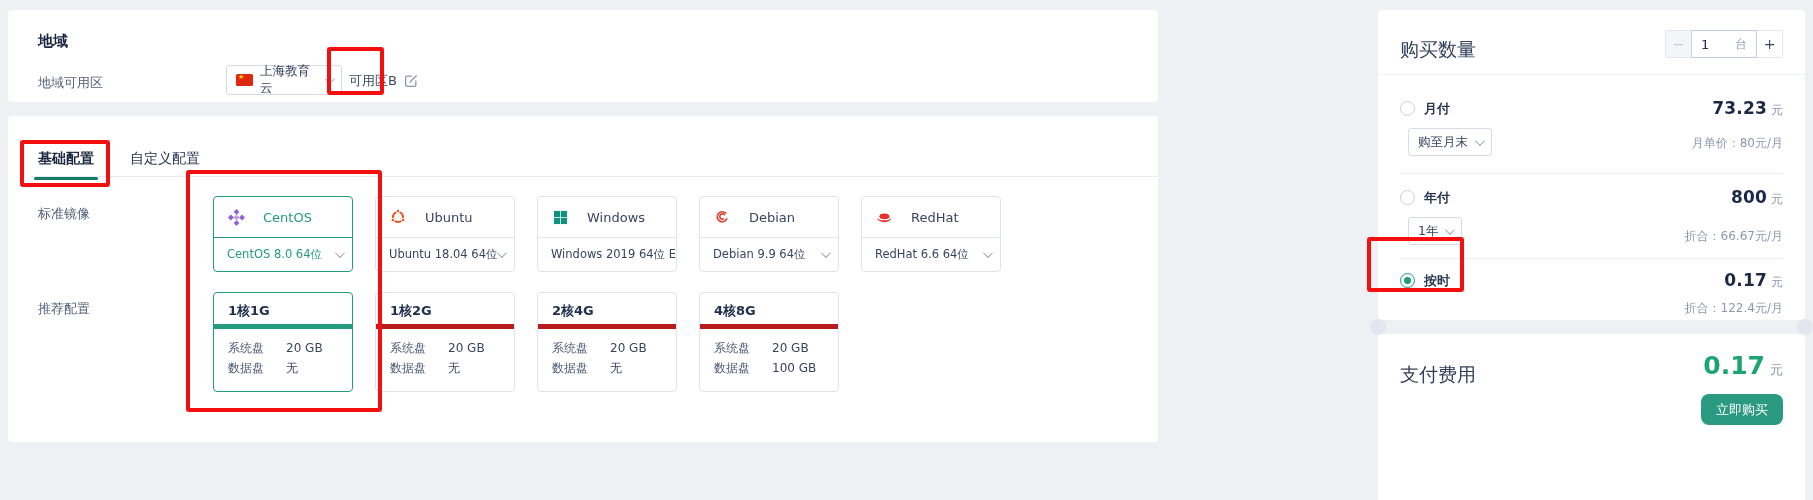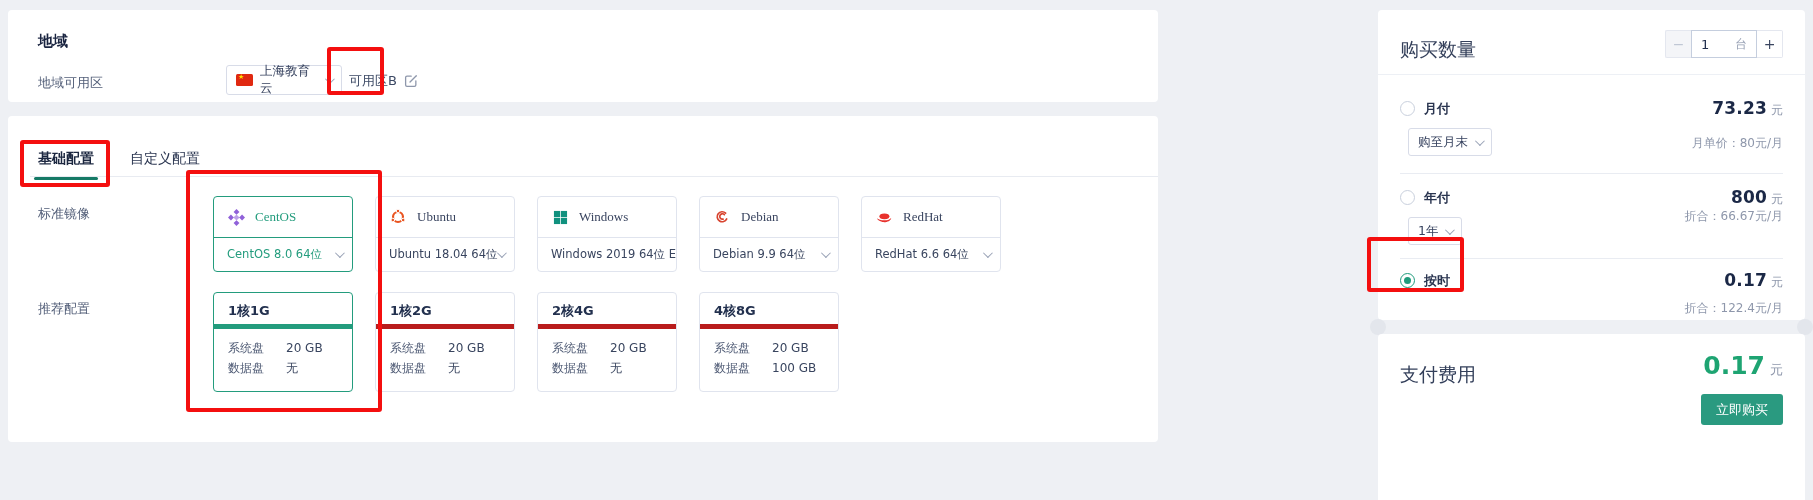--- a/index.html
+++ b/index.html
@@ -24,21 +24,21 @@
   
   #config-card { left:8px; top:116px; width:1150px; height:326px; }
   .tabs { position:absolute; left:30px; top:34px; display:flex; gap:36px; font-size:14px; color:#2a3550; }
   .tab { position:relative; padding-bottom:12px; cursor:pointer; }
   .tab.active { font-weight:bold; color:#1c2740; }
   .tab.active::after { content:""; position:absolute; left:-4px; right:-4px; bottom:0; height:3px; background:#157a66; border-radius:2px; }
   .tab-divider { position:absolute; left:22px; right:0; top:60px; height:1px; background:#e8ebf1; }
   .row-label { position:absolute; left:30px; font-size:13px; color:#525e78; }
   .os-row { position:absolute; left:205px; top:80px; display:flex; gap:22px; }
   .os-card { width:140px; border:1px solid #e0e4ee; border-radius:4px; background:#fff; overflow:hidden; }
-  .os-top { height:41px; display:flex; align-items:center; gap:10px; padding:0 13px; border-bottom:1px solid #e0e4ee; cursor:pointer;font-family:Liberation Serif, serif; }
+  .os-top { height:41px; display:flex; align-items:center; gap:18px; padding:0 13px; border-bottom:1px solid #e0e4ee; cursor:pointer; }
   .os-name { font-size:13px; color:#3a4560; }
   .os-bot { height:33px; display:flex; align-items:center; justify-content:space-between; padding:0 10px 0 13px; font-size:11.5px; color:#39455f; cursor:pointer; white-space:nowrap; }
   .os-card.sel { border-color:#239c7d; }
   .os-card.sel .os-top { border-bottom-color:#239c7d; }
   .os-card.sel .os-name, .os-card.sel .os-bot span { color:#239c7d; }
   .oslogo { width:18px; height:18px; display:flex; align-items:center; justify-content:center; flex:0 0 auto; }
   .preset-row { position:absolute; left:205px; top:176px; display:flex; gap:22px; }
   .preset-card { width:140px; height:100px; border:1px solid #e0e4ee; border-radius:4px; background:#fff; cursor:pointer; }
   .preset-card.sel { border-color:#239c7d; }
   .preset-title { height:36px; line-height:36px; padding:0 14px; font-size:13px; font-weight:bold; color:#22304e; border-bottom:5px solid #b91c1c; }
@@ -68,21 +68,21 @@
   .plan-name { font-size:13px; color:#2a3550;font-weight:bold; }
   .plan-price { margin-left:auto; }
   .plan-price b { font-size:17px; color:#1b2846; letter-spacing:.2px; }
   .plan-price i { font-style:normal; font-size:12px; color:#8e97ab; margin-left:4px; }
   .mini-select { position:absolute; left:30px; height:28px; padding:0 9px; }
   .plan-note { position:absolute; right:22px; font-size:12px; color:#8e97ab; }
   .notch { position:absolute; width:16px; height:16px; border-radius:50%; background:#e3e6ec; }
   .pay-amt { position:absolute; right:22px; top:17px; }
   .pay-amt b { font-size:25px; color:#1ea472; }
   .pay-amt i { font-style:normal; font-size:13px; color:#8e97ab; margin-left:5px; }
-  .buy-btn { position:absolute; right:22px; top:60px; height:31px; padding:0 15px; background:#2a9a80; color:#fff; font-size:13px; border:none; border-radius:3px; cursor:pointer; display:flex; align-items:center; }
+  .buy-btn { position:absolute; right:22px; top:60px; height:31px; padding:0 15px; background:#2a9a80; color:#fff; font-size:13px; border:none; border-radius:8px; cursor:pointer; display:flex; align-items:center; }
 
   
   .ann { position:absolute; border:4px solid #f40f0f; border-radius:3px; pointer-events:none; }
   #ann-zone   { left:327px;  top:47px;  width:57px;  height:48px; }
   #ann-tab    { left:20px;   top:140px; width:90px;  height:47px; }
   #ann-config { left:186px;  top:170px; width:196px; height:242px; }
   #ann-hourly { left:1367px; top:237px; width:97px;  height:55px; }
 </style>
 </head>
 <body>
@@ -295,21 +295,21 @@
       <span class="radio"></span>
       <span class="plan-name">年付</span>
       <span class="plan-price">
         <b>800</b><i>元</i>
       </span>
     </div>
     <div class="select mini-select" style="top:207px">
       <span>1年</span>
       <i class="chev"></i>
     </div>
-    <span class="plan-note" style="top:198px">折合：66.67元/月</span>
+    <span class="plan-note" style="top:218px">折合：66.67元/月</span>
     <div class="hr-inset" style="top:248px"></div>
 
     <div class="plan" style="top:260px">
       <span class="radio on"></span>
       <span class="plan-name">按时</span>
       <span class="plan-price">
         <b>0.17</b><i>元</i>
       </span>
     </div>
     <span class="plan-note" style="top:290px">折合：122.4元/月</span>

